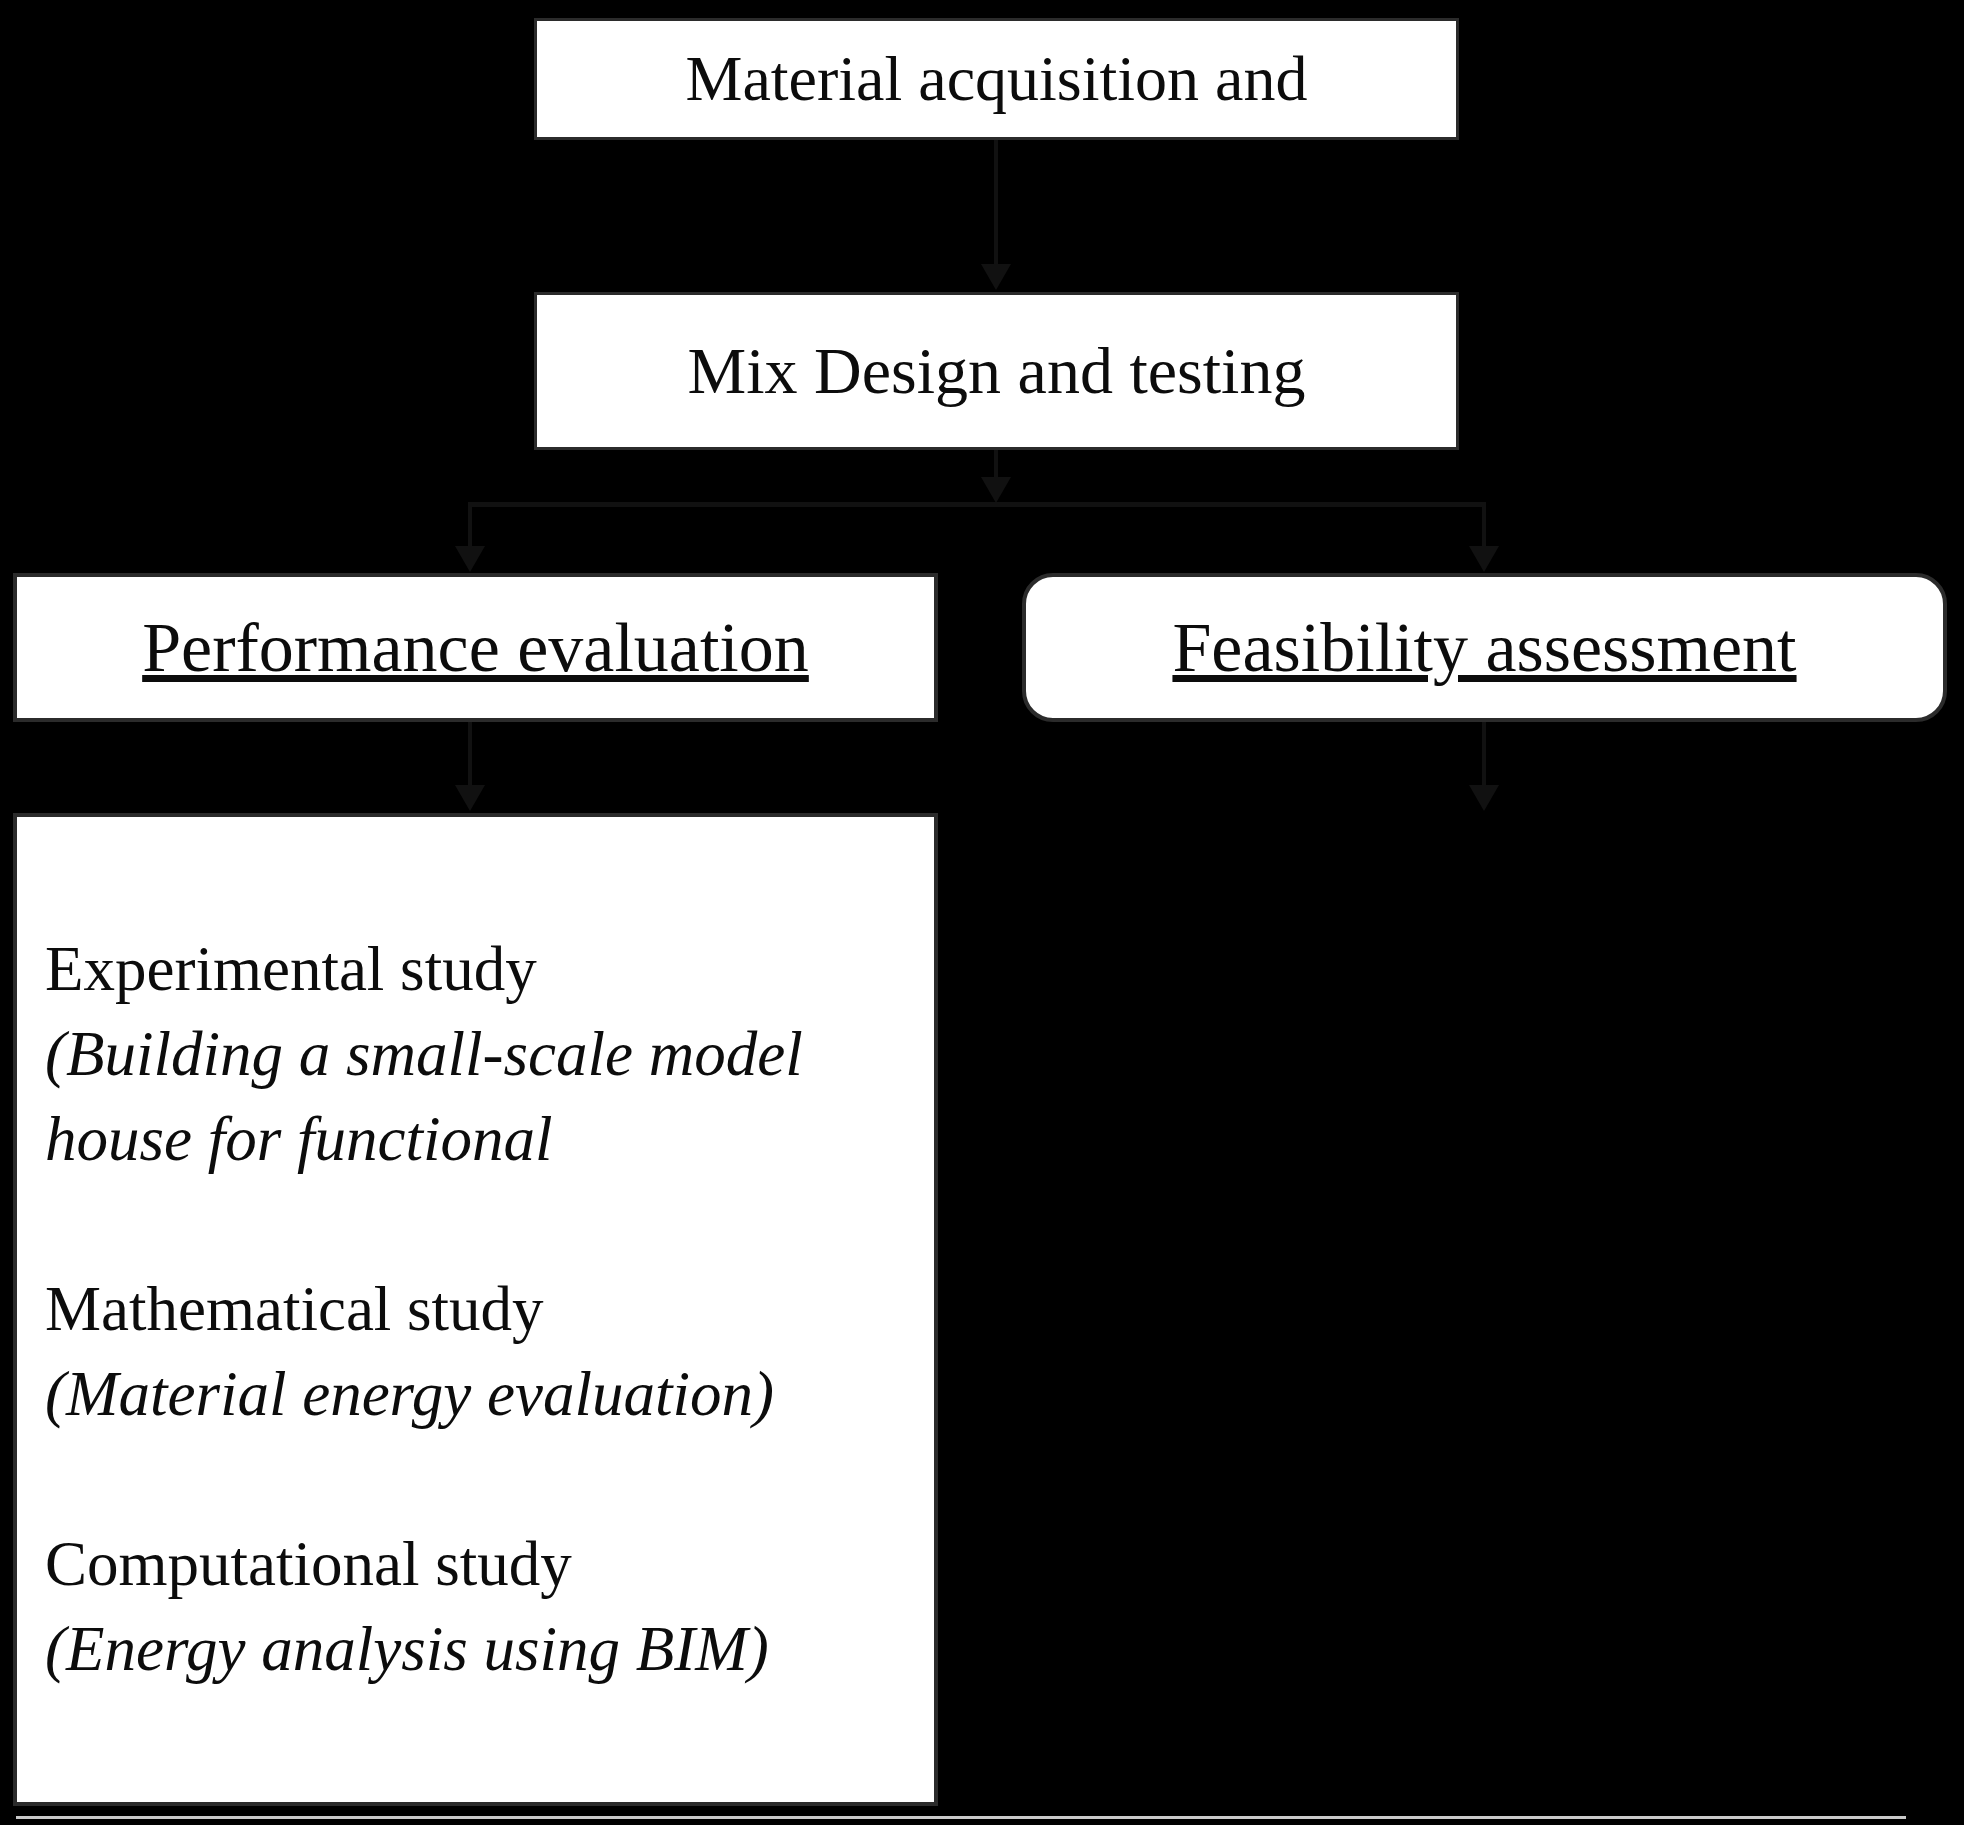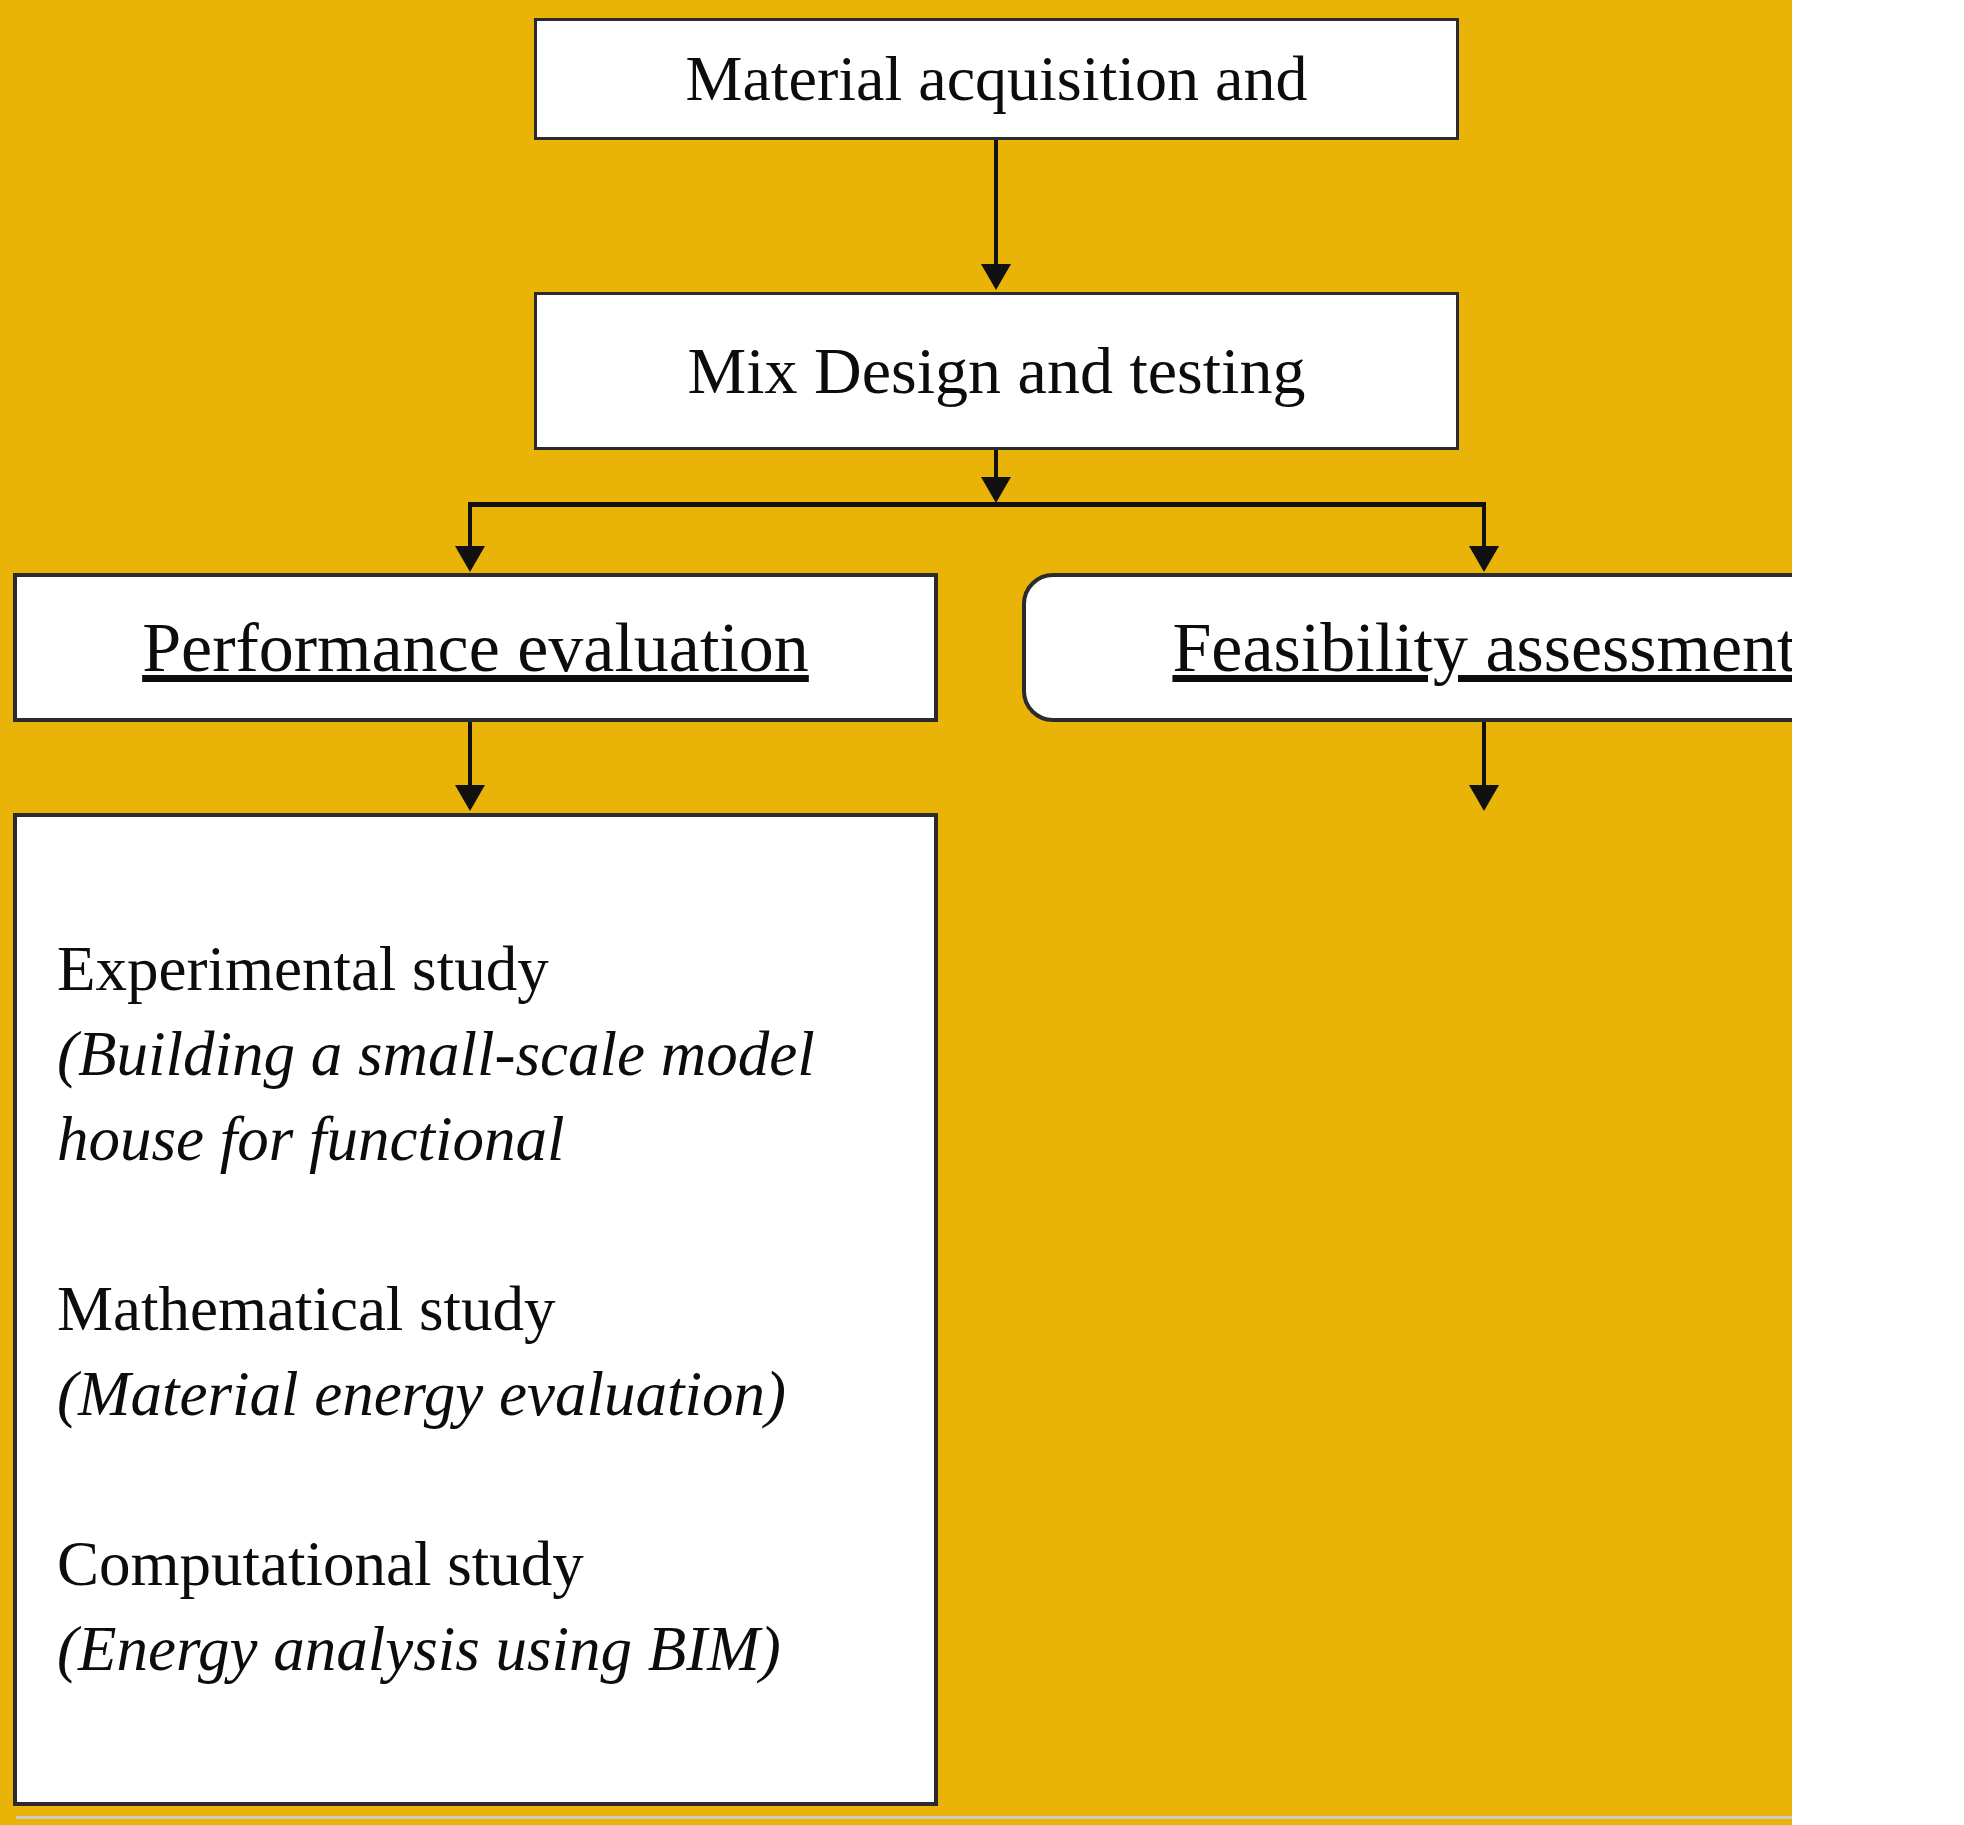--- a/index.html
+++ b/index.html
@@ -4,23 +4,23 @@
 <style>
   html, body {
     margin: 0;
     padding: 0;
     background: #ffffff;
   }
   * { box-sizing: border-box; }
 
   .canvas {
     position: relative;
-    width: 1792px;
+    width: 1964px;
     height: 1825px;
-    background: #eab308;
+    background: #000000;
     font-family: "Liberation Serif", "DejaVu Serif", serif;
     color: #0c0c0c;
     overflow: hidden;
   }
 
   
   .node {
     position: absolute;
     border: 4px solid #2b2b2b;
     background: #ffffff;
@@ -43,21 +43,21 @@
   .detail {
     position: absolute;
     border: 4px solid #2b2b2b;
     background: #ffffff;
     display: flex;
     flex-direction: column;
     justify-content: center;
     align-items: flex-start;
     text-align: left;
   }
-  .detail--left  { left: 13px;   top: 813px; width: 925px; height: 993px; padding-left: 40px; padding-right: 6px; }
+  .detail--left  { left: 13px;   top: 813px; width: 925px; height: 993px; padding-left: 28px; padding-right: 6px; }
   .detail--right { left: 1022px; top: 813px; width: 925px; height: 993px; padding-left: 30px; padding-right: 6px; }
 
   .detail .t-line {
     font-size: 63px;
     line-height: 85px;
     white-space: nowrap;
   }
   .detail .t-title  { font-style: normal; }
   .detail .t-italic { font-style: italic; }
   .detail .spacer   { height: 85px; width: 10px; }

